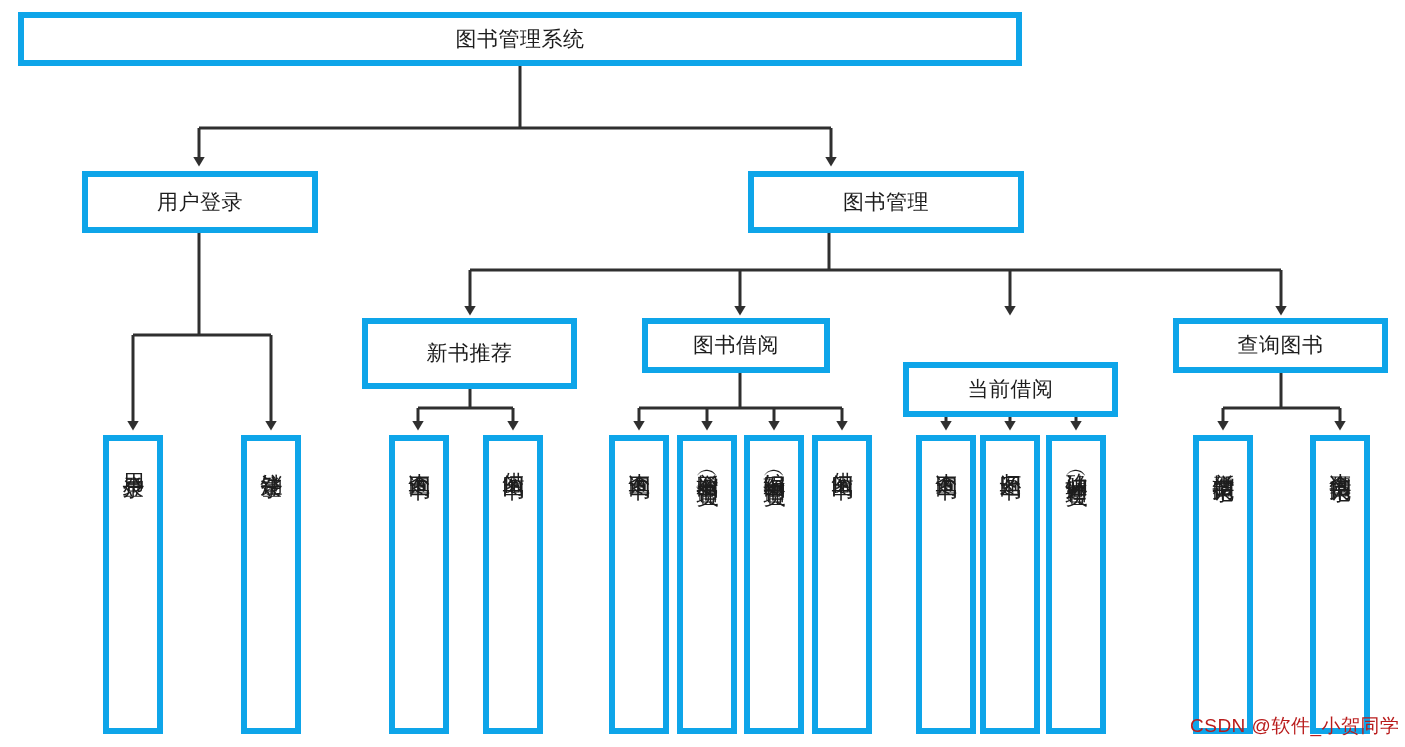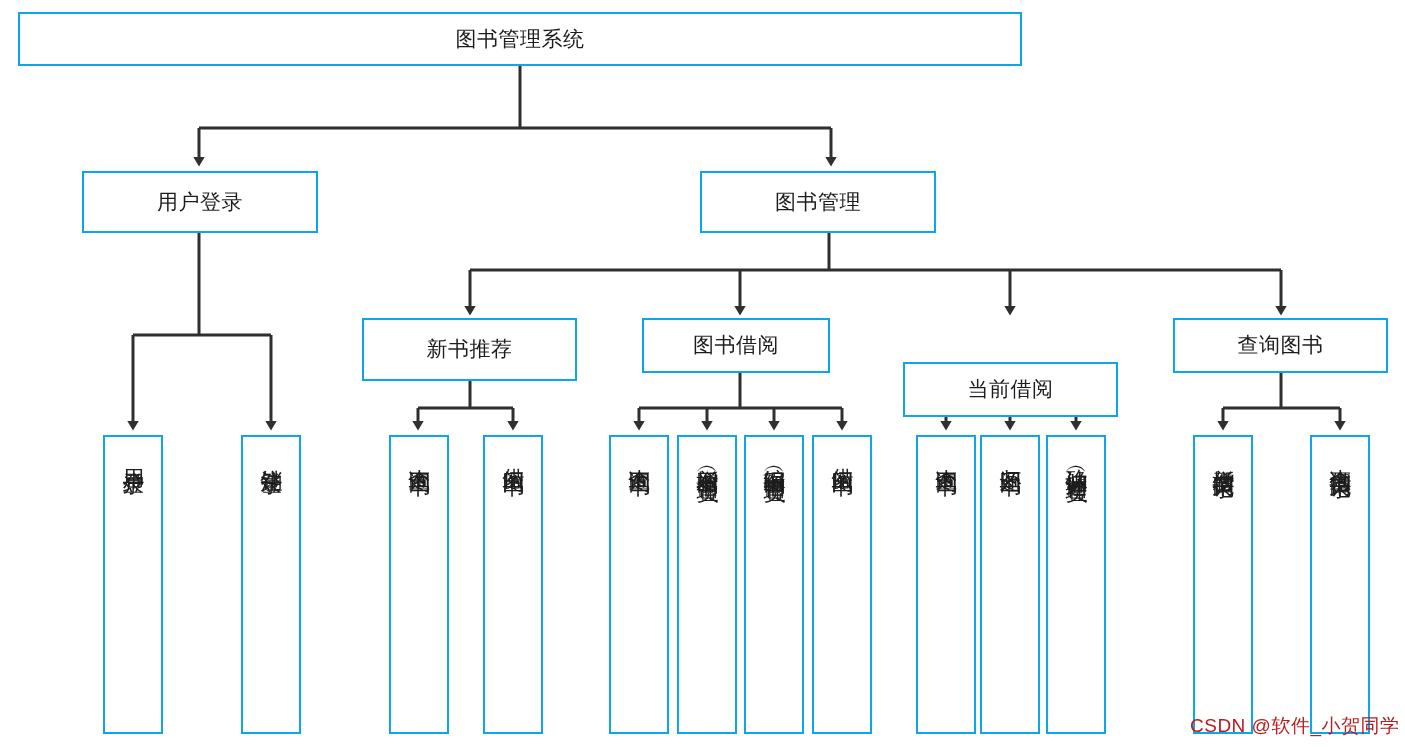--- a/index.html
+++ b/index.html
@@ -21,21 +21,21 @@
     position: absolute;
     left: 0;
     top: 0;
     width: 1405px;
     height: 747px;
     pointer-events: none;
   }
   .node {
     position: absolute;
     box-sizing: border-box;
-    border: 2px solid #0ea5e9;
+    border: 6px solid #0ea5e9;
     background: #ffffff;
     display: flex;
     align-items: center;
     justify-content: center;
     color: #1d1d1d;
   }
   .node-label {
     font-size: 21px;
     line-height: 1.15;
     letter-spacing: 0.5px;
@@ -121,25 +121,25 @@
     </g>
   </svg>
 
   <div class="node" style="left:18px; top:12px; width:1004px; height:54px;">
     <span class="node-label">图书管理系统</span>
   </div>
 
   <div class="node" style="left:82px; top:171px; width:236px; height:62px;">
     <span class="node-label">用户登录</span>
   </div>
-  <div class="node" style="left:700px; top:171px; width:236px; height:62px;">
+  <div class="node" style="left:748px; top:171px; width:276px; height:62px;">
     <span class="node-label">图书管理</span>
   </div>
 
-  <div class="node" style="left:362px; top:318px; width:215px; height:63px;">
+  <div class="node" style="left:362px; top:318px; width:215px; height:71px;">
     <span class="node-label">新书推荐</span>
   </div>
   <div class="node" style="left:642px; top:318px; width:188px; height:55px;">
     <span class="node-label">图书借阅</span>
   </div>
   <div class="node" style="left:903px; top:318px; width:215px; height:55px;margin-top:44px;">
     <span class="node-label">当前借阅</span>
   </div>
   <div class="node" style="left:1173px; top:318px; width:215px; height:55px;">
     <span class="node-label">查询图书</span>

